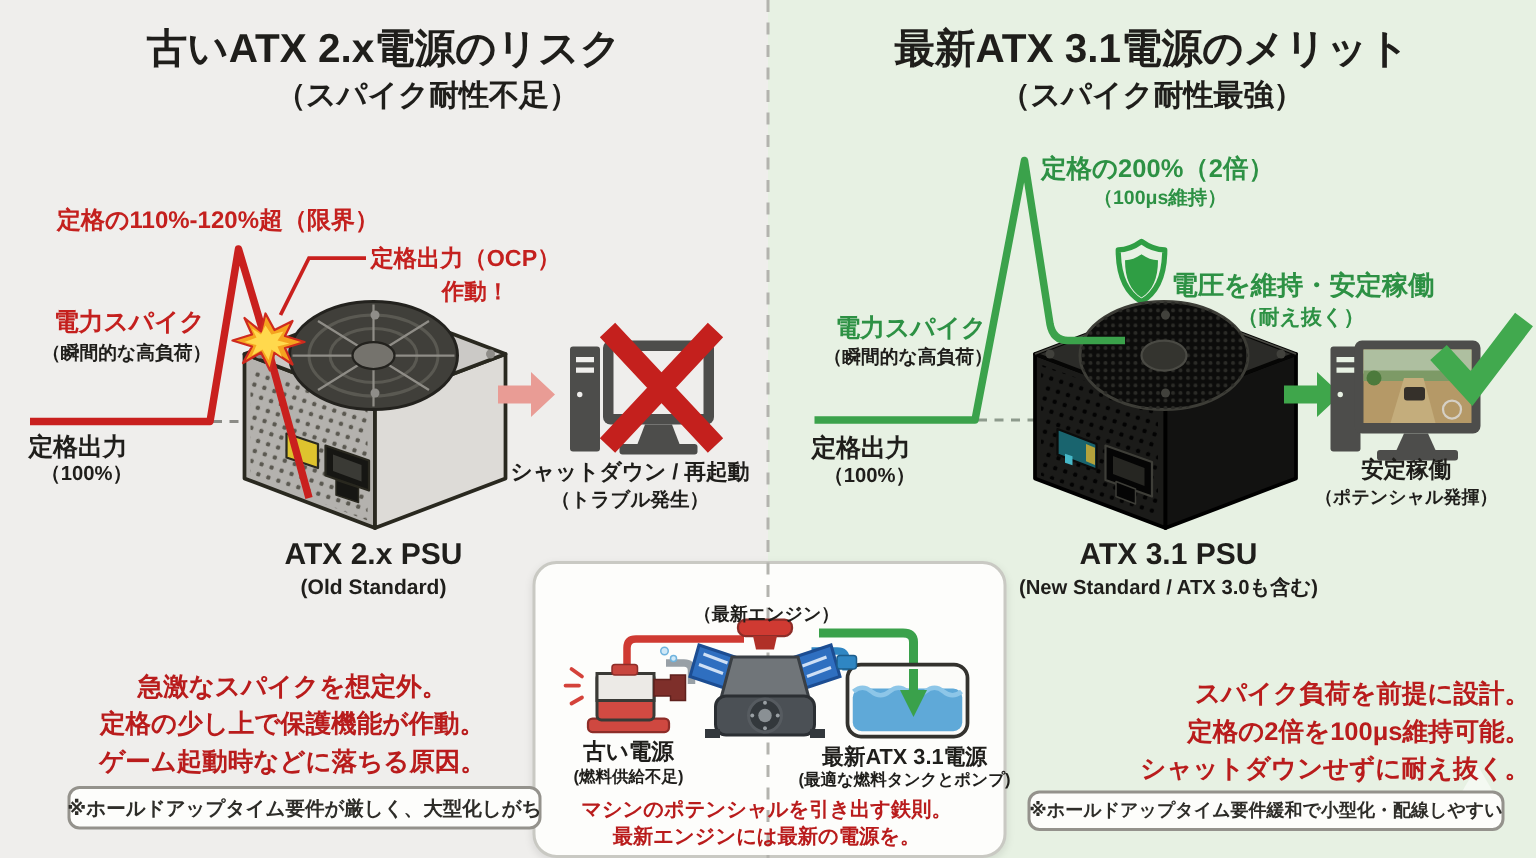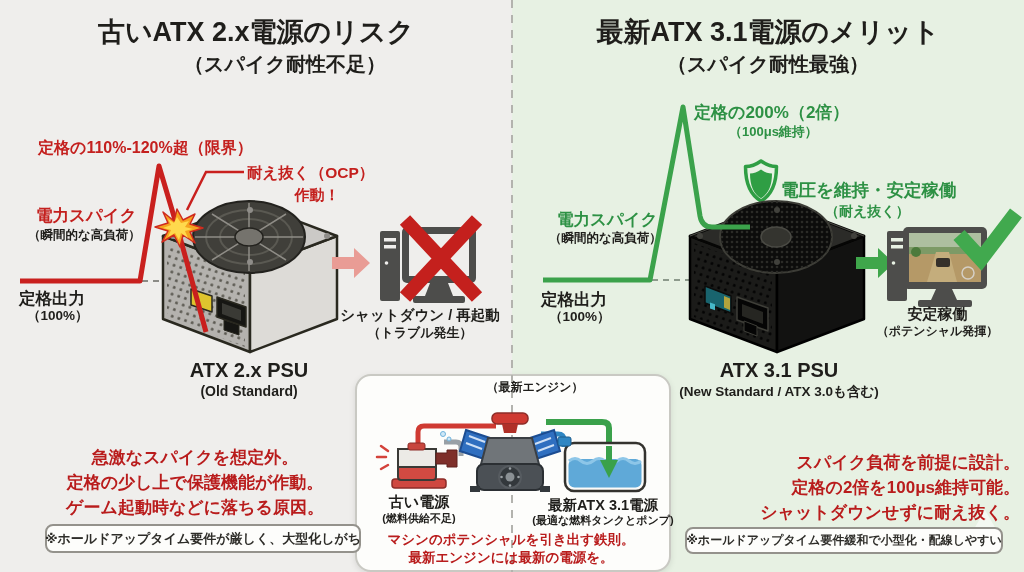--- a/index.html
+++ b/index.html
@@ -199,21 +199,21 @@
       </g>
     </g>
 
     <polygon points="974,529 996,529 985,510" fill="rgba(255,255,255,0.55)"></polygon>
   </svg>
 
   <div class="lbl c" style="left:0;top:17px;width:512px;font-size:27px;">古いATX 2.x電源のリスク</div>
   <div class="lbl c" style="left:0;top:53px;width:512px;font-size:20px;padding-left:29px;">（スパイク耐性不足）</div>
 
   <div class="lbl red" style="left:38px;top:139px;font-size:16px;">定格の110%-120%超（限界）</div>
-  <div class="lbl red" style="left:247px;top:164px;font-size:15.5px;">耐え抜く（OCP）</div>
+  <div class="lbl red" style="left:247px;top:164px;font-size:15.5px;">定格出力（OCP）</div>
   <div class="lbl red c" style="left:247px;top:187px;width:140px;font-size:15px;">作動！</div>
   <div class="lbl red" style="left:36px;top:206px;font-size:16.5px;">電力スパイク</div>
   <div class="lbl" style="left:28px;top:228px;font-size:12.5px;">（瞬間的な高負荷）</div>
   <div class="lbl" style="left:19px;top:289px;font-size:16.5px;">定格出力</div>
   <div class="lbl" style="left:27px;top:308px;font-size:13.5px;">（100%）</div>
 
   <div class="lbl c" style="left:336px;top:307px;width:168px;font-size:14.5px;">シャットダウン / 再起動</div>
   <div class="lbl c" style="left:336px;top:326px;width:168px;font-size:13px;">（トラブル発生）</div>
 
   <div class="lbl c" style="left:149px;top:359px;width:200px;font-size:20px;">ATX 2.x PSU</div>
@@ -244,21 +244,21 @@
   <div class="lbl c" style="left:679px;top:359px;width:200px;font-size:20px;">ATX 3.1 PSU</div>
   <div class="lbl c" style="left:655px;top:384px;width:248px;font-size:13.5px;">(New Standard / ATX 3.0も含む)</div>
 
   <div class="desc" style="left:672px;top:450px;width:348px;text-align:right;">
     <div>スパイク負荷を前提に設計。</div>
     <div>定格の2倍を100μs維持可能。</div>
     <div>シャットダウンせずに耐え抜く。</div>
   </div>
   <div class="note" style="left:685px;top:527px;width:314px;height:23px;font-size:12px;">※ホールドアップタイム要件緩和で小型化・配線しやすい</div>
 
-  <div class="lbl c" style="left:355px;top:381px;width:312px;font-size:12px;padding-left:24px;">（最新エンジン）</div>
+  <div class="lbl c" style="left:355px;top:403px;width:312px;font-size:12px;">（最新エンジン）</div>
   <div class="lbl c" style="left:369px;top:494px;width:100px;font-size:15px;">古い電源</div>
   <div class="lbl c" style="left:359px;top:512px;width:120px;font-size:11px;">(燃料供給不足)</div>
   <div class="lbl c" style="left:533px;top:497px;width:140px;font-size:14.5px;">最新ATX 3.1電源</div>
   <div class="lbl c" style="left:528px;top:514px;width:150px;font-size:11px;">(最適な燃料タンクとポンプ)</div>
   <div class="desc" style="left:361px;top:531px;width:300px;font-size:13.5px;line-height:18px;">
     <div>マシンのポテンシャルを引き出す鉄則。</div>
     <div>最新エンジンには最新の電源を。</div>
   </div>
 
 </div>

